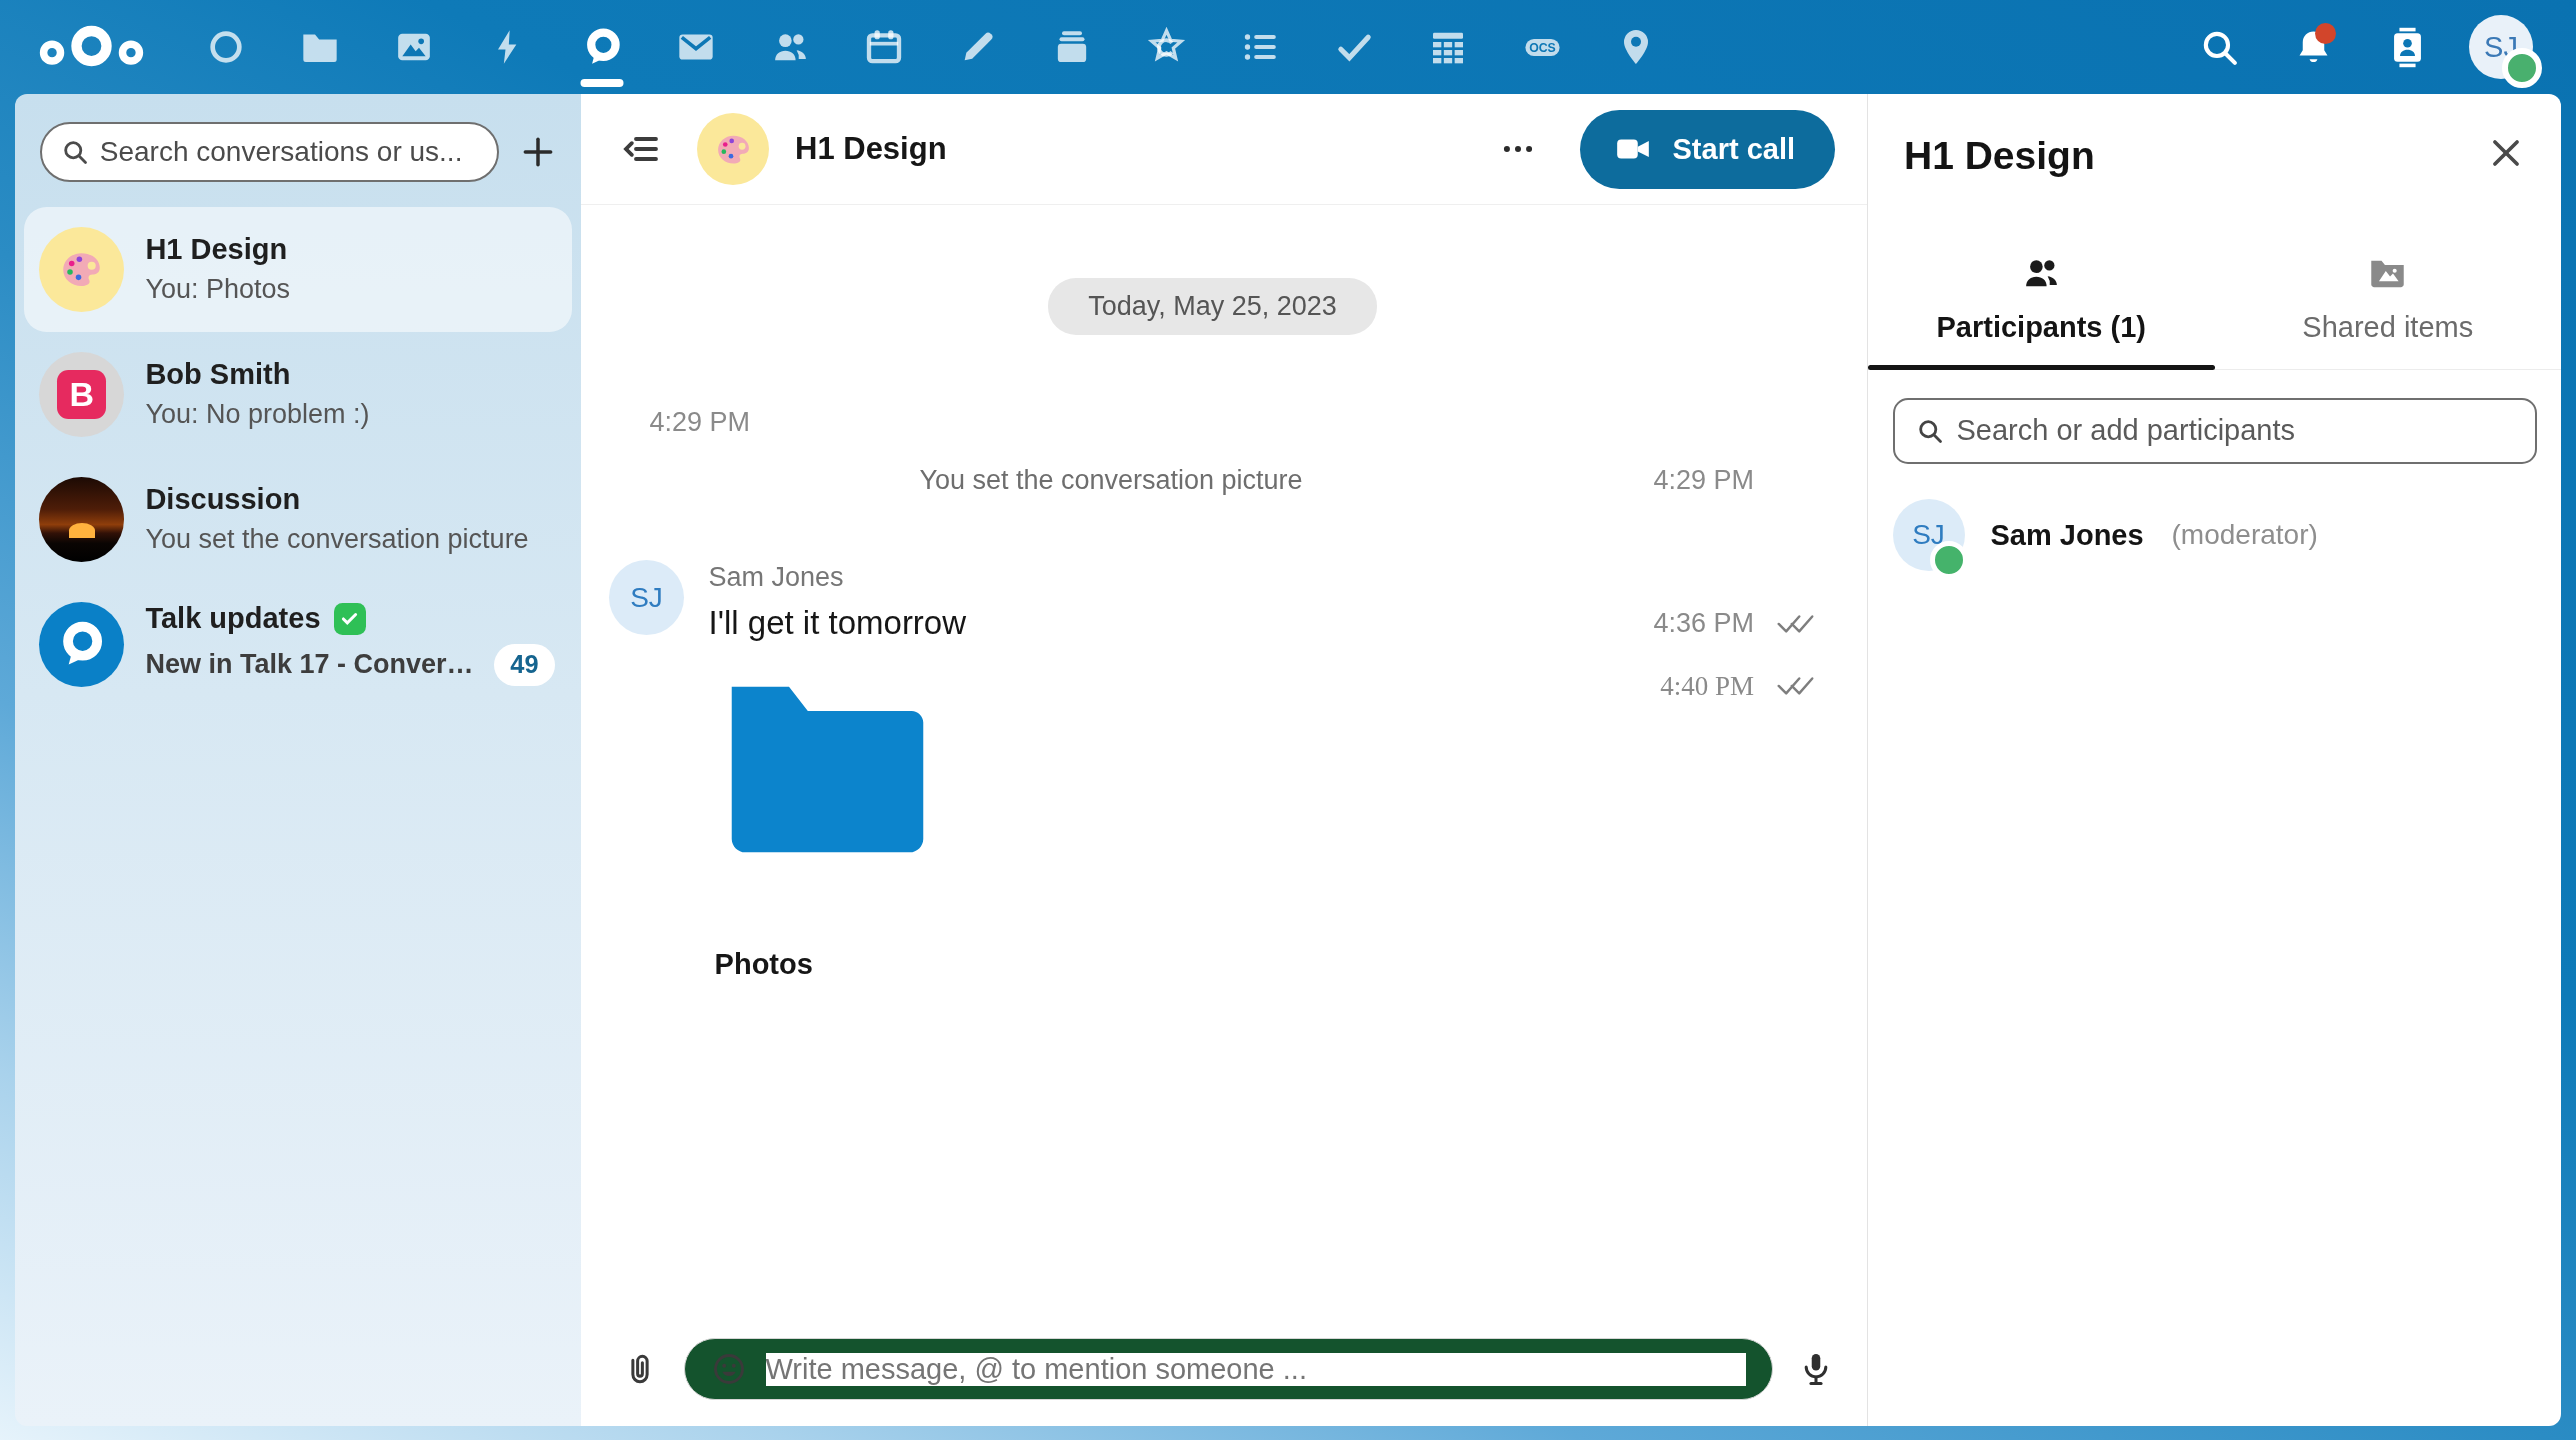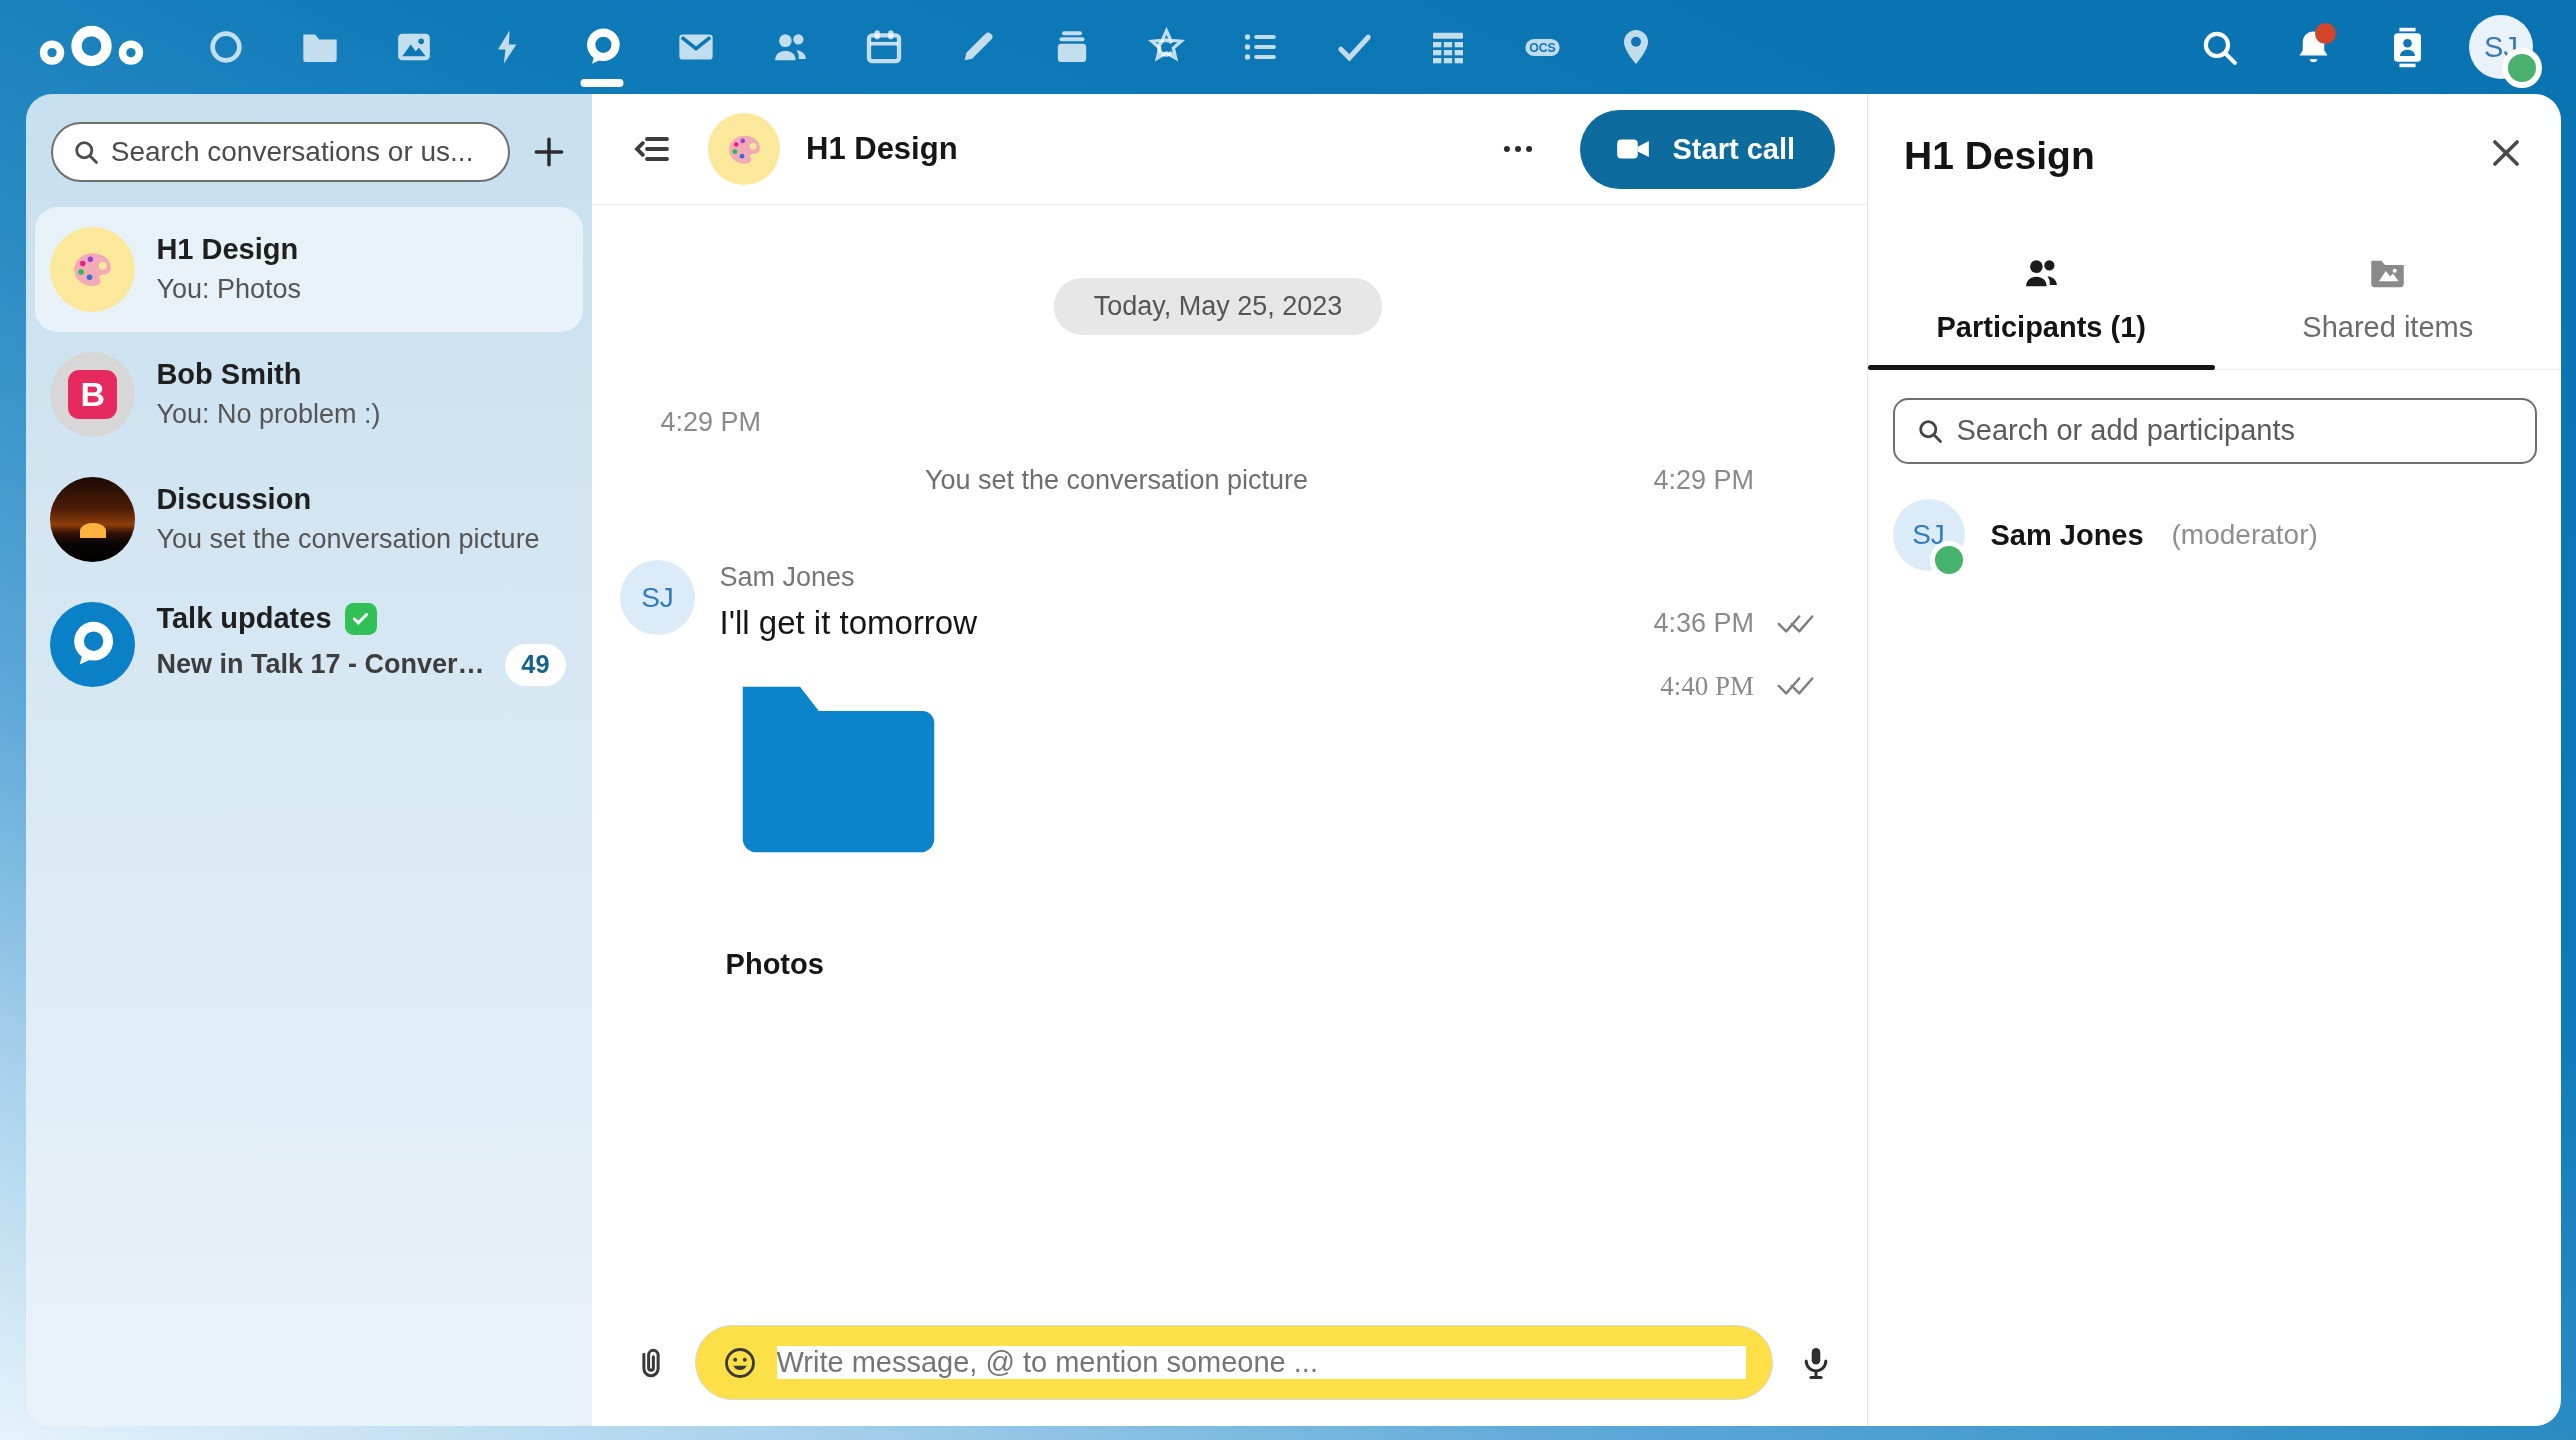--- a/index.html
+++ b/index.html
@@ -20,21 +20,21 @@
   .app-btn.active { color:#ffffff; }
   .active-bar { position:absolute; bottom:6.6px; left:50%; transform:translateX(-50%); width:43px; height:8.5px; border-radius:4.7px; background:#fff; }
   .top-right { margin-left:auto; display:flex; align-items:center; }
   .top-icon-btn { width:94px; height:94px; display:flex; align-items:center; justify-content:center; color:#ffffff; position:relative; }
   .bell-dot { position:absolute; top:22.6px; right:24.5px; width:21px; height:21px; border-radius:50%; background:#d2452b; }
   .avatar-wrap { position:relative; width:64px; height:64px; }
   .avatar-circle { width:64px; height:64px; border-radius:50%; background:#e9f1f9; color:#3b79b6; font-size:29px; display:flex; align-items:center; justify-content:center; }
   .status-dot { position:absolute; right:-9.4px; bottom:-9.4px; width:40px; height:40px; border-radius:50%; background:#49b06e; border:6.6px solid #fff; }
 
   
-  .app { position:absolute; top:94px; left:15px; right:15px; bottom:15px; border-radius:26px; overflow:hidden; display:flex;margin-left:11px; }
+  .app { position:absolute; top:94px; left:15px; right:15px; bottom:15px; border-radius:12px; overflow:hidden; display:flex; }
 
   
   .conv-sidebar { width:566px; flex:none; background:linear-gradient(180deg,#c7dfee 0%,#d7e8f3 45%,#eaf2f9 100%); display:flex; flex-direction:column; }
   .search-row { display:flex; align-items:center; padding:28px 13px 19px 24.5px; gap:9.4px; }
   .conv-search { flex:1; height:60px; background:#fff; border:2.8px solid #6f6f6f; border-radius:32px; display:flex; align-items:center; padding:0 19px; gap:11.3px; }
   .conv-search input { border:none; outline:none; flex:1; font-size:28px; color:#333; background:transparent; min-width:0; }
   .conv-search input::placeholder { color:#4b4b4b; }
   .new-conv { width:60px; height:60px; display:flex; align-items:center; justify-content:center; color:#2b2b2b; }
   .conv-list { list-style:none; padding:5.6px 9.4px; flex:1; overflow:hidden; }
   .conv-item { display:flex; align-items:center; height:125px; padding:0 17px 0 15px; border-radius:22.6px; gap:21px; cursor:pointer; }
@@ -79,21 +79,21 @@
   .author { font-size:27px; color:#767676; margin:1.9px 0 11.3px; }
   .msg-line { display:flex; align-items:center; }
   .msg-text { flex:1; font-size:33px; color:#161616; }
   .msg.attach { margin-top:21px; }
   .msg.attach .msg-line { align-items:flex-start; }
   .msg.attach .time, .msg.attach .checkzone { margin-top:7.5px;font-family:Liberation Serif, serif; }
   .attach-block { flex:1; min-width:0; }
   .attach-folder { margin:13px 0 0 11.3px; }
   .attach-name { font-weight:bold; font-size:29px; color:#161616; margin:90px 0 0 5.6px; }
   .input-row { flex:none; display:flex; align-items:center; padding:17px 32px 26px 40px; gap:24.5px; margin-top:auto; }
-  .msg-input { flex:1; height:75px; border:1.9px solid #d6d6d6; border-radius:38px; display:flex; align-items:center; padding:0 26px; gap:19px; background:#fde047; min-width:0; }
+  .msg-input { flex:1; height:62px; border:1.9px solid #d6d6d6; border-radius:38px; display:flex; align-items:center; padding:0 26px; gap:19px; background:#14532d; min-width:0; }
   .msg-input input { flex:1; border:none; outline:none; font-size:29px; color:#333; min-width:0; }
   .msg-input input::placeholder { color:#757575; }
 
   
   .details { width:694px; flex:none; background:#fff; border-left:1.9px solid #e3e3e3; display:flex; flex-direction:column; }
   .details-header { display:flex; align-items:flex-start; padding:40px 36px 0 36px; }
   .details-title { font-size:39px; font-weight:bold; color:#141414; flex:1; }
   .close-btn { margin-top:0; color:#4a4a4a; }
   .tabs { display:flex; margin-top:75px; border-bottom:1.9px solid #ececec; }
   .tab { flex:1; display:flex; flex-direction:column; align-items:center; gap:17px; padding-bottom:24.5px; position:relative; font-size:29px; color:#6b6b6b; cursor:pointer; }

